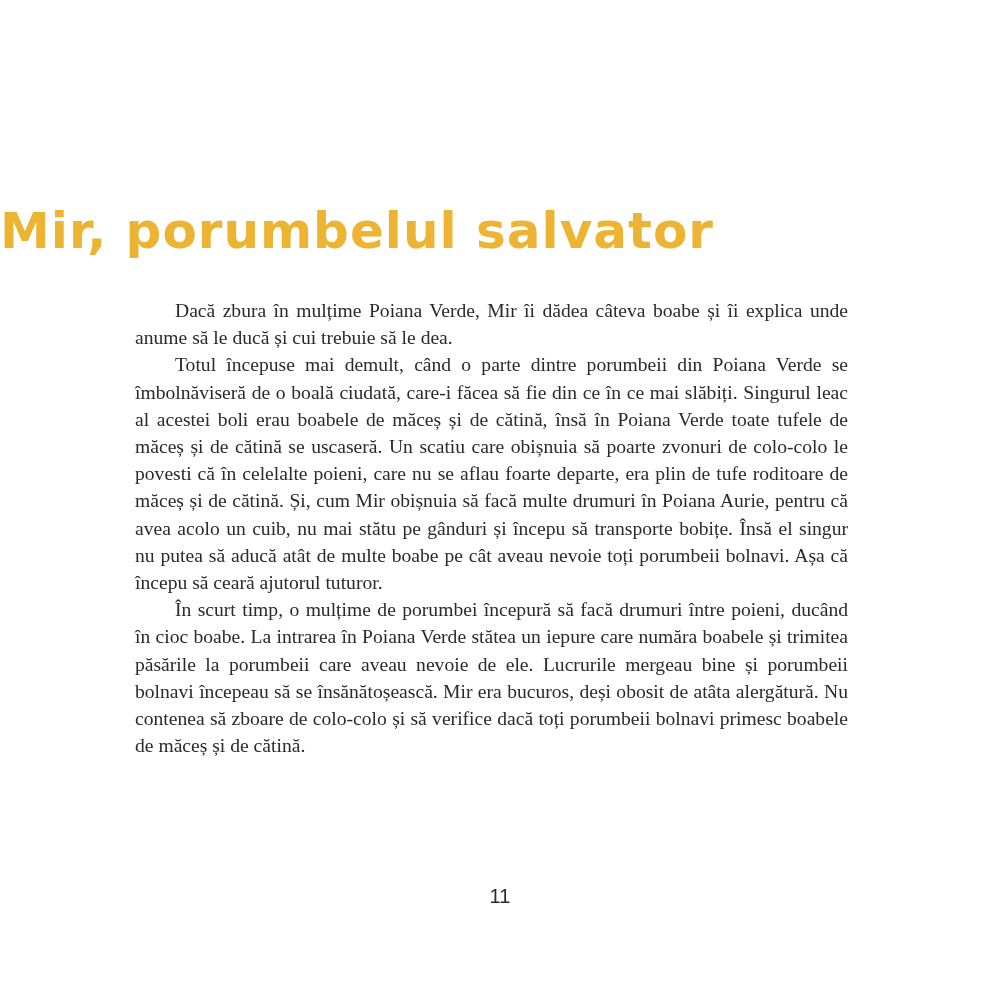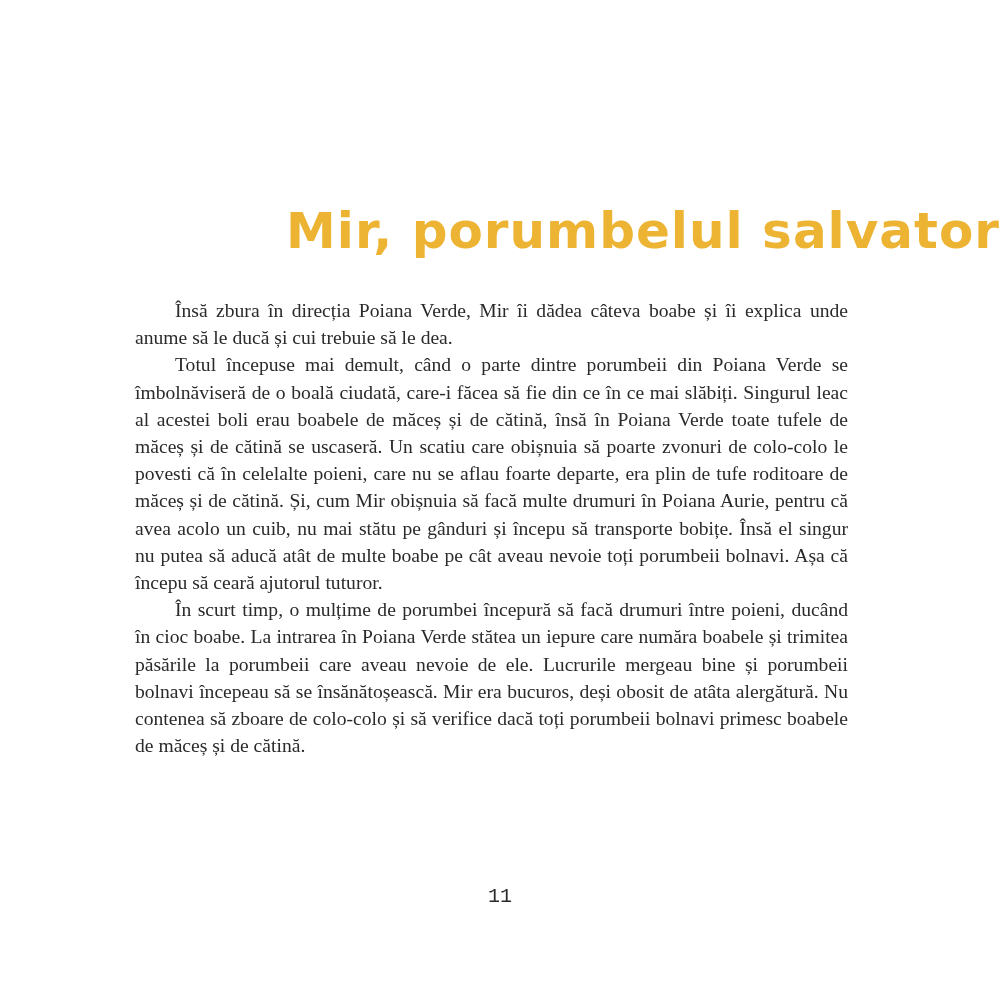--- a/index.html
+++ b/index.html
@@ -1,48 +1,47 @@
 <!DOCTYPE html>
 <html><head>
   <meta charset="utf-8">
   <style>
     html, body { margin: 0; padding: 0; background: #ffffff; }
     body { width: 1000px; height: 1000px; position: relative; overflow: hidden; }
     .title {
       position: absolute; left: 0; right: 0; top: 168px;
-      text-align: right;
+      text-align: left;
       font-family: "DejaVu Sans", sans-serif;
       font-weight: bold;
       font-size: 50px;
       letter-spacing: 1px;
       color: #EDB433;
-      padding-left: 12px;
     }
     .body-text {
       position: absolute; left: 135px; top: 297px; width: 713px;
       font-family: "Liberation Serif", serif;
       font-size: 19.6px;
       line-height: 27.2px;
       color: #2a2a2a;
       text-align: justify;
     }
     .body-text p { margin: 0; text-indent: 40px; }
     .body-text p.first { text-indent: 0; }
     .page-number {
       position: absolute; left: 0; right: 0; top: 885px;
       text-align: center;
-      font-family: Liberation Mono, monospace;
+      font-family: Liberation Sans, sans-serif;
       font-size: 20px;
       color: #2a2a2a;
     }
   </style>
 </head>
 <body>
 
 <h1 class="title">Mir, porumbelul salvator</h1>
 
 <div class="body-text">
-  <p>Însă zbura în direcția Poiana Verde, Mir îi dădea câteva boabe și îi explica unde anume să le ducă și cui trebuie să le dea.</p>
+  <p>Dacă zbura în mulțime Poiana Verde, Mir îi dădea câteva boabe și îi explica unde anume să le ducă și cui trebuie să le dea.</p>
   <p>Totul începuse mai demult, când o parte dintre porumbeii din Poiana Verde se îmbolnăviseră de o boală ciudată, care-i făcea să fie din ce în ce mai slăbiți. Singurul leac al acestei boli erau boabele de măceș și de cătină, însă în Poiana Verde toate tufele de măceș și de cătină se uscaseră. Un scatiu care obișnuia să poarte zvonuri de colo-colo le povesti că în celelalte poieni, care nu se aflau foarte departe, era plin de tufe roditoare de măceș și de cătină. Și, cum Mir obișnuia să facă multe drumuri în Poiana Aurie, pentru că avea acolo un cuib, nu mai stătu pe gânduri și începu să transporte bobițe. Însă el singur nu putea să aducă atât de multe boabe pe cât aveau nevoie toți porumbeii bolnavi. Așa că începu să ceară ajutorul tuturor.</p>
   <p>În scurt timp, o mulțime de porumbei începură să facă drumuri între poieni, ducând în cioc boabe. La intrarea în Poiana Verde stătea un iepure care număra boabele și trimitea păsările la porumbeii care aveau nevoie de ele. Lucrurile mer­geau bine și porumbeii bolnavi începeau să se însănătoșească. Mir era bucuros, deși obosit de atâta alergătură. Nu contenea să zboare de colo-colo și să verifice dacă toți porumbeii bolnavi primesc boabele de măceș și de cătină.</p>
 </div>
 
 <div class="page-number">11</div>
 
 </body></html>

